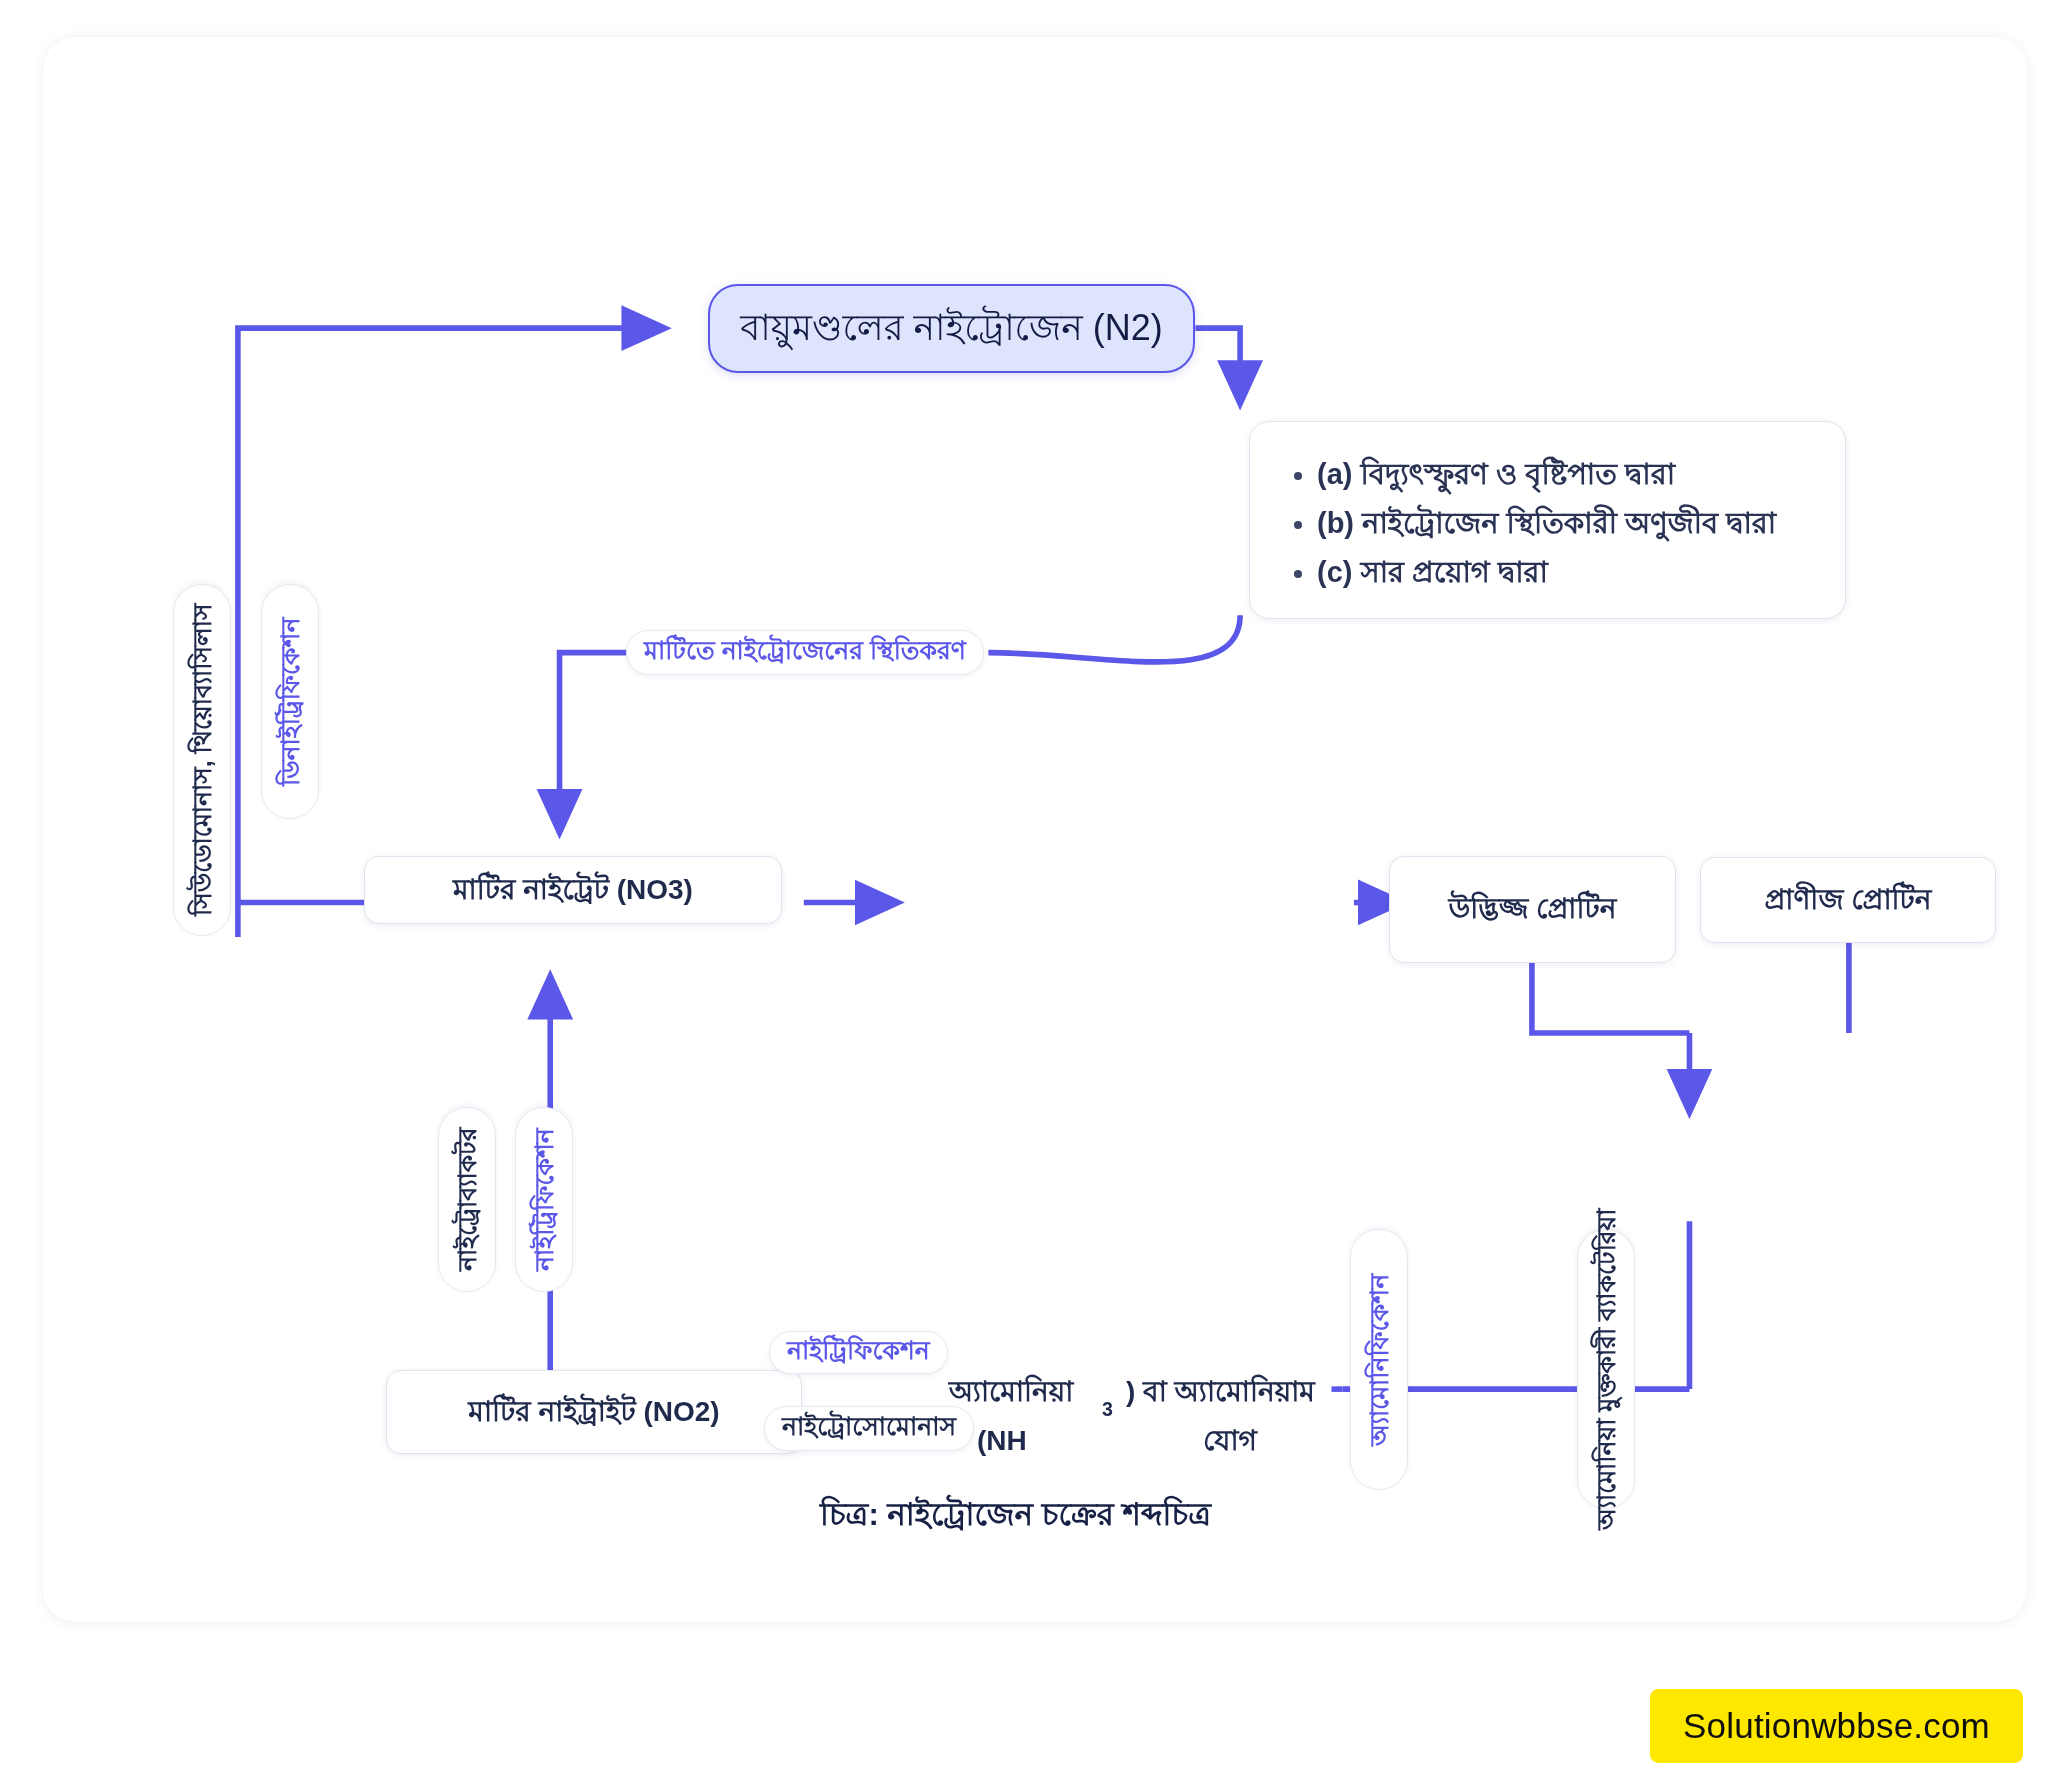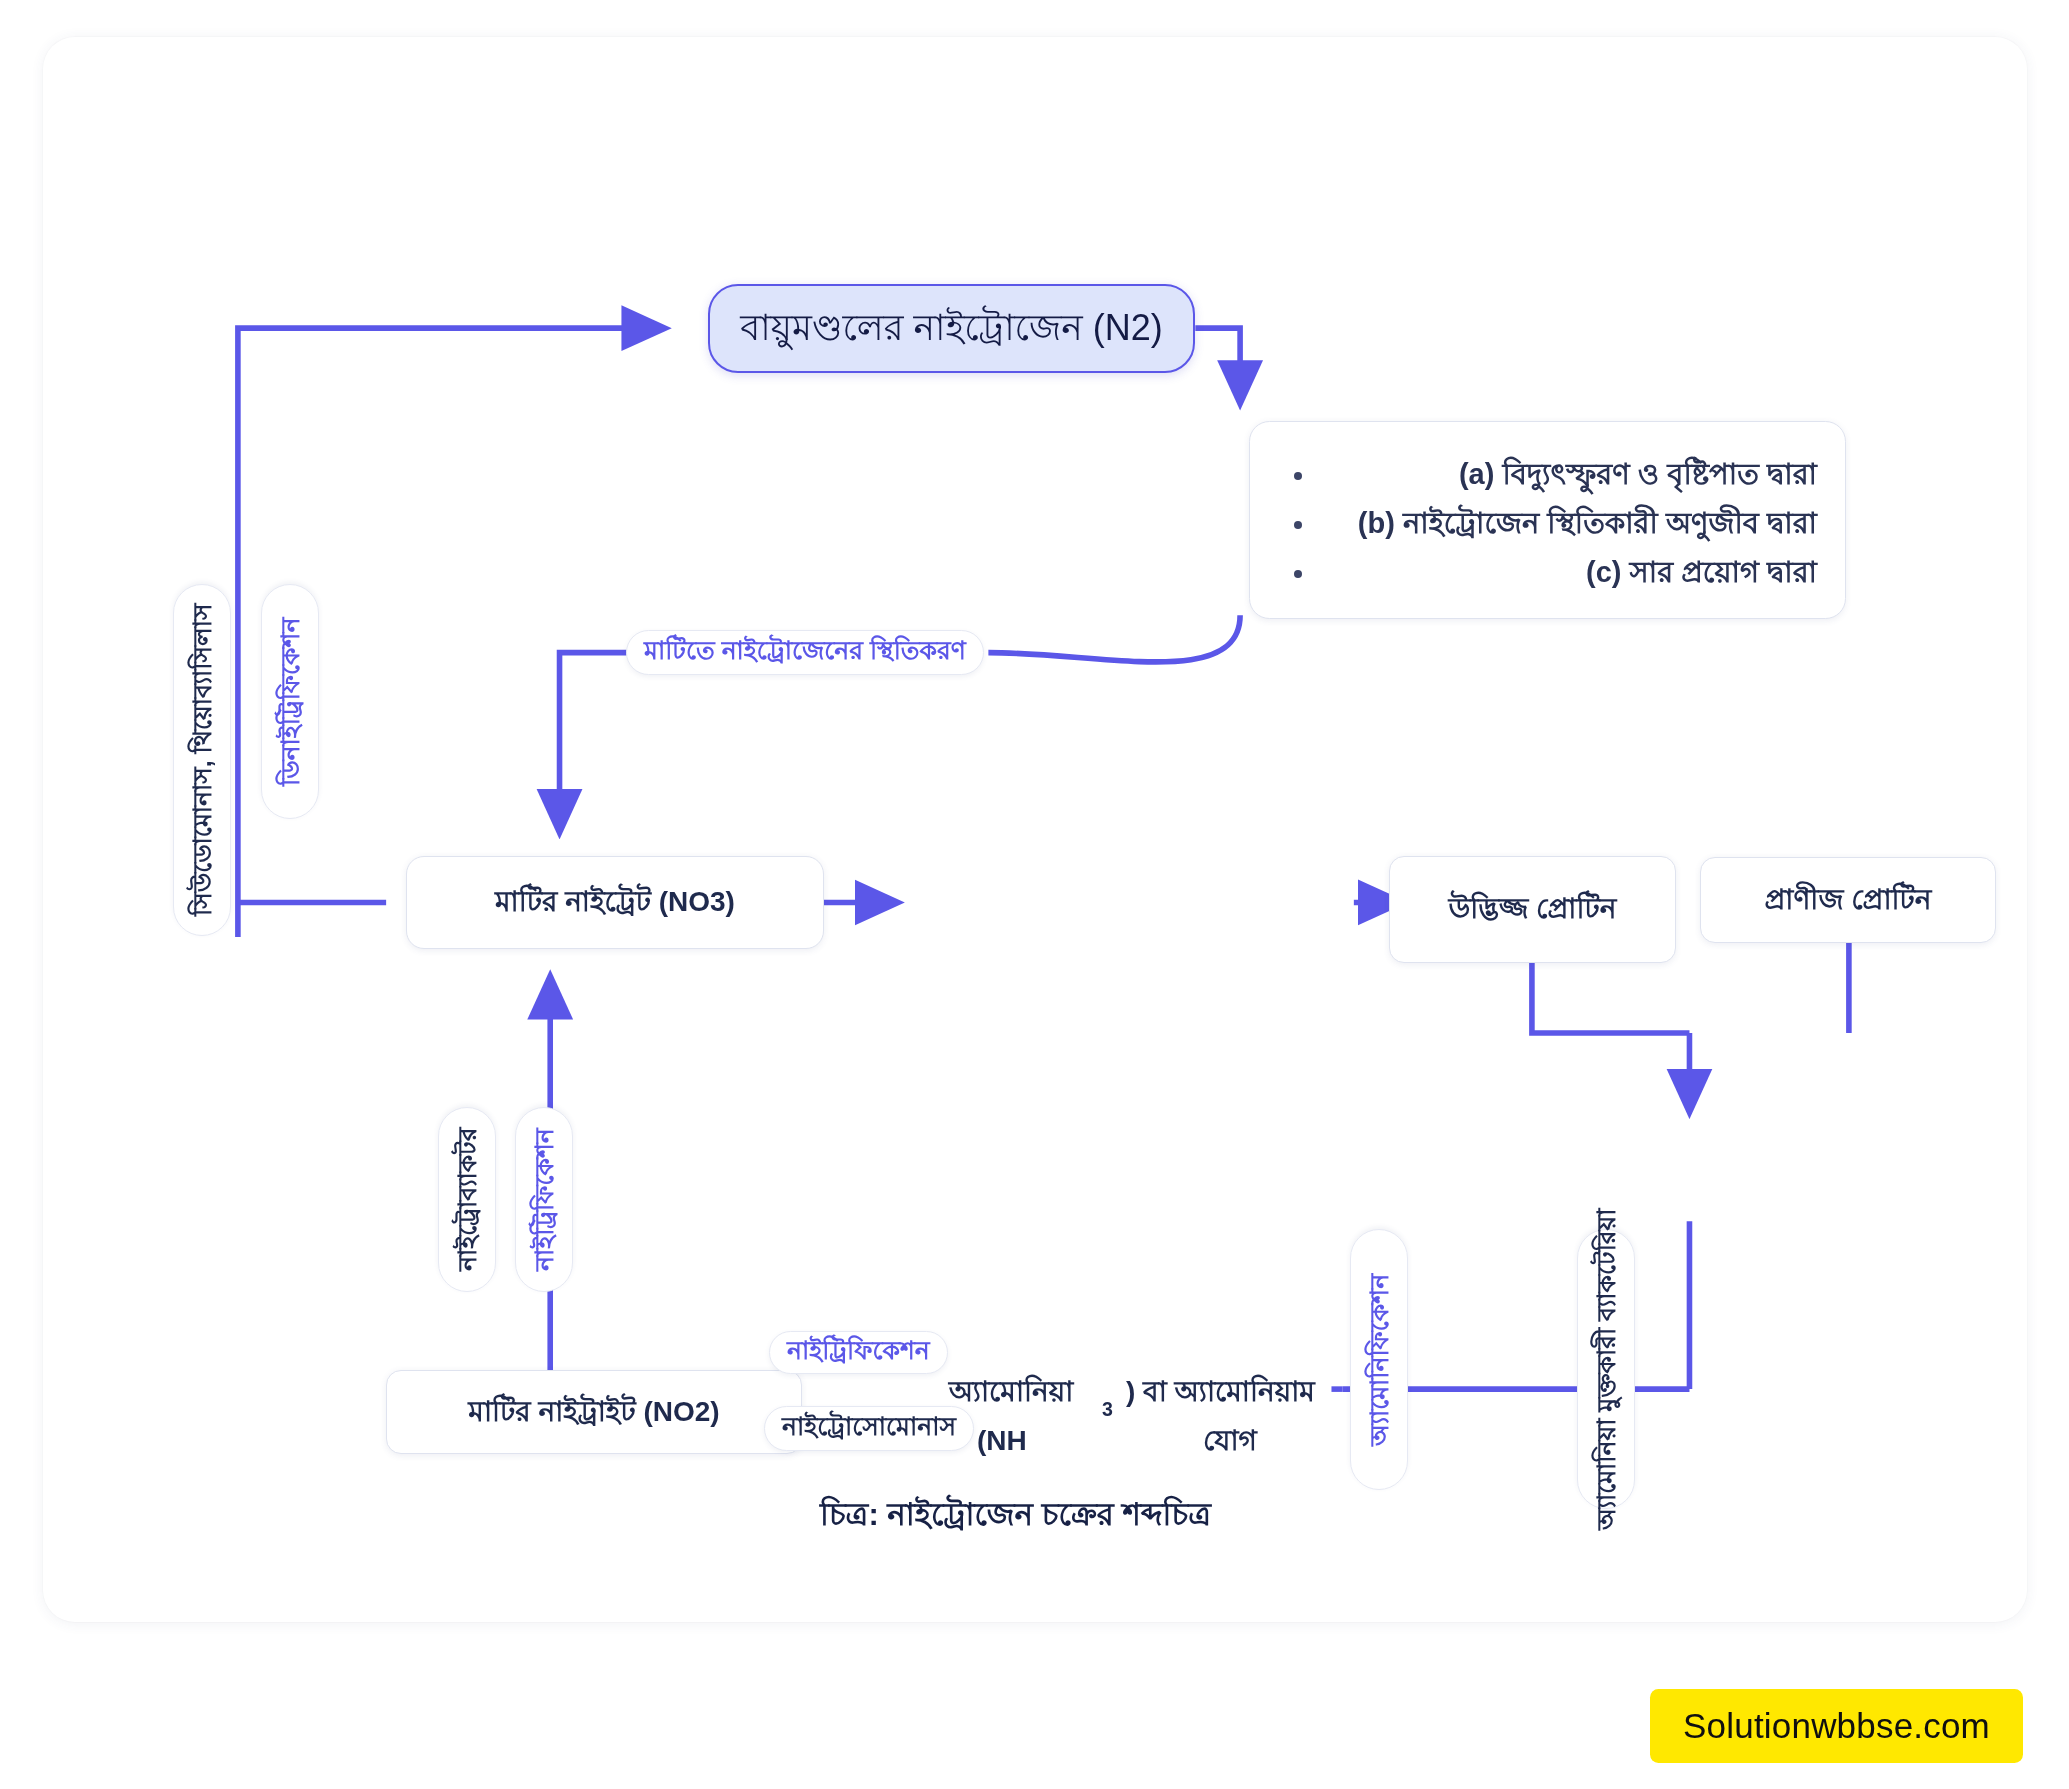--- a/index.html
+++ b/index.html
@@ -51,21 +51,21 @@
     background: #dde4fb;
     border: 2.8px solid #5b57e8;
     border-radius: 30px;
     color: #141b45;
     font-weight: 400;
     font-size: 36px;
     box-shadow: 0 2.8px 9.3px rgba(80,80,200,0.18);
   }
   .node.listbox {
     display: block;
-    text-align: right;
+    text-align: left;
     padding: 24px 28px 24px 32px;
     border-radius: 20.5px;
   }
   .listbox ul {
     margin: 0; padding: 0 0 0 35px;
     list-style: disc;
   }
   .listbox li {
     font-size: 29px;
     font-weight: 600;
@@ -190,21 +190,21 @@
     <span>মাটিতে নাইট্রোজেনের স্থিতিকরণ</span>
   </div>
 
   <div class="pill dark vpill" style="left:173px; top:584px; width:58px; height:352px;">
     <span>সিউডোমোনাস, থিয়োব্যাসিলাস</span>
   </div>
   <div class="pill vpill" style="left:261px; top:584px; width:58px; height:235px;">
     <span>ডিনাইট্রিফিকেশন</span>
   </div>
 
-  <div class="node" style="left:406px; top:856px; width:418px; height:93px;border-radius:18px;">
+  <div class="node" style="left:364px; top:856px; width:418px; height:68px;">
     <span>মাটির নাইট্রেট (NO3)</span>
   </div>
 
 
   <div class="node" style="left:1389px; top:856px; width:287px; height:107px;">
     <span>উদ্ভিজ্জ প্রোটিন</span>
   </div>
 
   <div class="node" style="left:1700px; top:857px; width:296px; height:86px;">
     <span>প্রাণীজ প্রোটিন</span>

